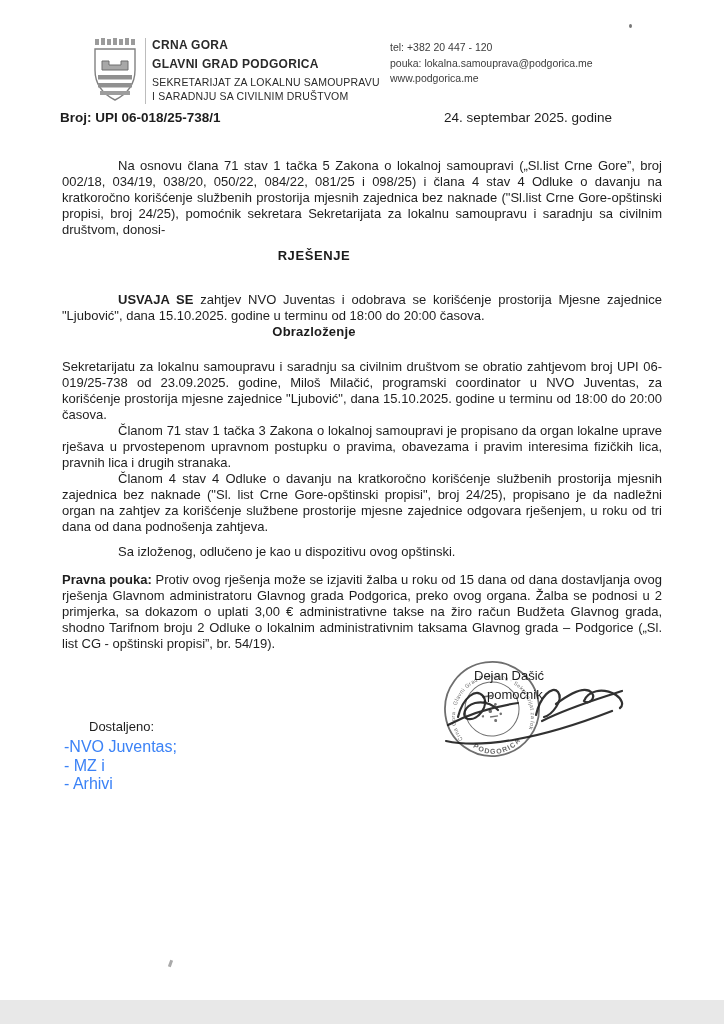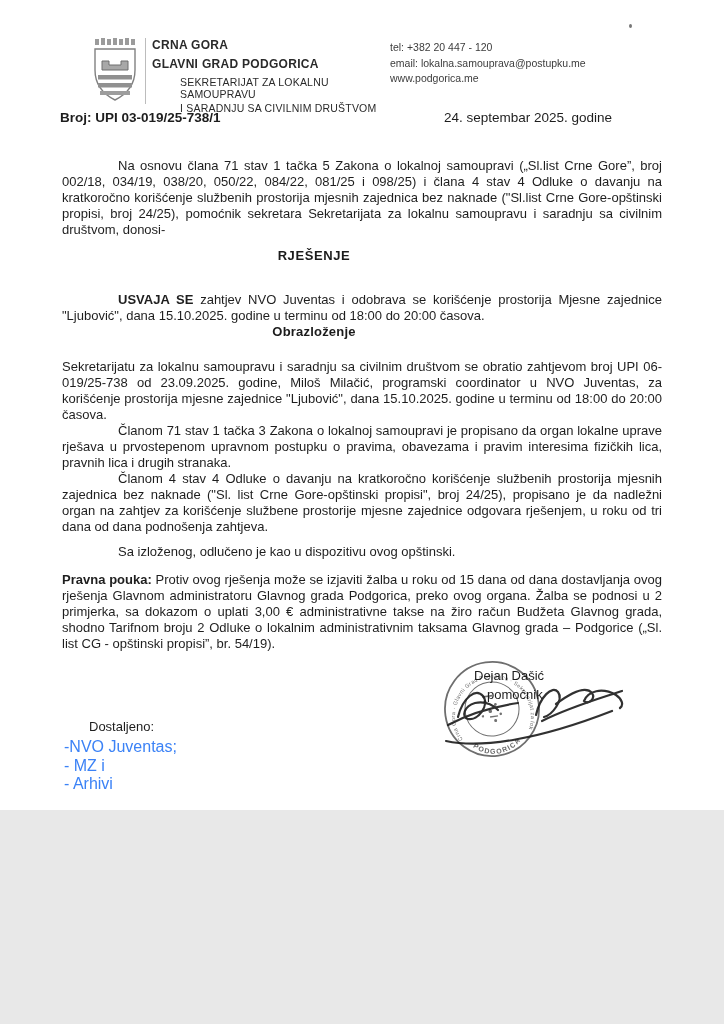--- a/index.html
+++ b/index.html
@@ -1,26 +1,26 @@
 <!DOCTYPE html>
 <html><head>
 <meta charset="utf-8">
 <style>
   html,body{margin:0;padding:0;background:#e8e8e8;}
   .page{
-    position:relative;width:724px;height:810px;background:#ffffff;
+    position:relative;width:724px;height:1000px;background:#ffffff;
     font-family:"Liberation Sans","DejaVu Sans",sans-serif;
     color:#222;overflow:hidden;margin:0 auto;
   }
   
   .logo{position:absolute;left:88px;top:36px;width:54px;height:70px;opacity:.85;}
   .header-divider{position:absolute;left:145px;top:38px;width:1px;height:66px;background:#bcbcbc;}
   .org-block{position:absolute;left:152px;top:38px;width:235px;color:#2a2a2a;}
   .org-l1,.org-l2{font-size:12px;font-weight:600;letter-spacing:.3px;margin-bottom:5px;}
-  .org-l3,.org-l4{font-size:10.5px;font-weight:500;letter-spacing:.2px;margin-bottom:2px;margin-left:28px;}
+  .org-l3,.org-l4{font-size:10.5px;font-weight:500;letter-spacing:.2px;margin-bottom:2px;}
   .contact-block{position:absolute;left:390px;top:40px;width:280px;font-size:10.5px;line-height:15.5px;color:#3c3c3c;}
   .ref-row{position:absolute;left:60px;top:110px;width:588px;font-size:13.5px;}
   .case-number{position:absolute;left:0;top:0;font-weight:700;color:#1d1d1d;}
   .doc-date{position:absolute;left:384px;top:0;color:#1d1d1d;font-weight:500;}
   
   .para{
     position:absolute;left:62px;width:600px;
     font-size:13px;line-height:16px;color:#1e1e1e;
     text-align:justify;
   }
@@ -71,26 +71,26 @@
 
   <div class="org-block">
     <div class="org-l1">CRNA GORA</div>
     <div class="org-l2">GLAVNI GRAD PODGORICA</div>
     <div class="org-l3">SEKRETARIJAT ZA LOKALNU SAMOUPRAVU</div>
     <div class="org-l4">I SARADNJU SA CIVILNIM DRUŠTVOM</div>
   </div>
 
   <div class="contact-block">
     <div>tel: +382 20 447 - 120</div>
-    <div>email: lokalna.samouprava@postupku.me</div>
+    <div>pouka: lokalna.samouprava@podgorica.me</div>
     <div>www.podgorica.me</div>
   </div>
 
   <div class="ref-row">
-    <span class="case-number">Broj: UPI 03-019/25-738/1</span>
+    <span class="case-number">Broj: UPI 06-018/25-738/1</span>
     <span class="doc-date">24. septembar 2025. godine</span>
   </div>
 
   <p class="para indent" style="top:145px;">Na osnovu člana 71 stav 1 tačka 5 Zakona o lokalnoj samoupravi („Sl.list Crne Gore”, broj 002/18, 034/19, 038/20, 050/22, 084/22, 081/25 i 098/25) i člana 4 stav 4 Odluke o davanju na kratkoročno korišćenje službenih prostorija mjesnih zajednica bez naknade ("Sl.list Crne Gore-opštinski propisi, broj 24/25), pomoćnik sekretara Sekretarijata za lokalnu samoupravu i saradnju sa civilnim društvom, donosi-</p>
 
   <div class="center-head" style="top:248px;">RJEŠENJE</div>
 
   <p class="para indent" style="top:279px;"><span class="b">USVAJA SE</span><span> zahtjev NVO Juventas i odobrava se korišćenje prostorija Mjesne zajednice "Ljubović", dana 15.10.2025. godine u terminu od 18:00 do 20:00 časova.</span></p>
 
   <div class="center-head sub" style="top:324px;">Obrazloženje</div>

